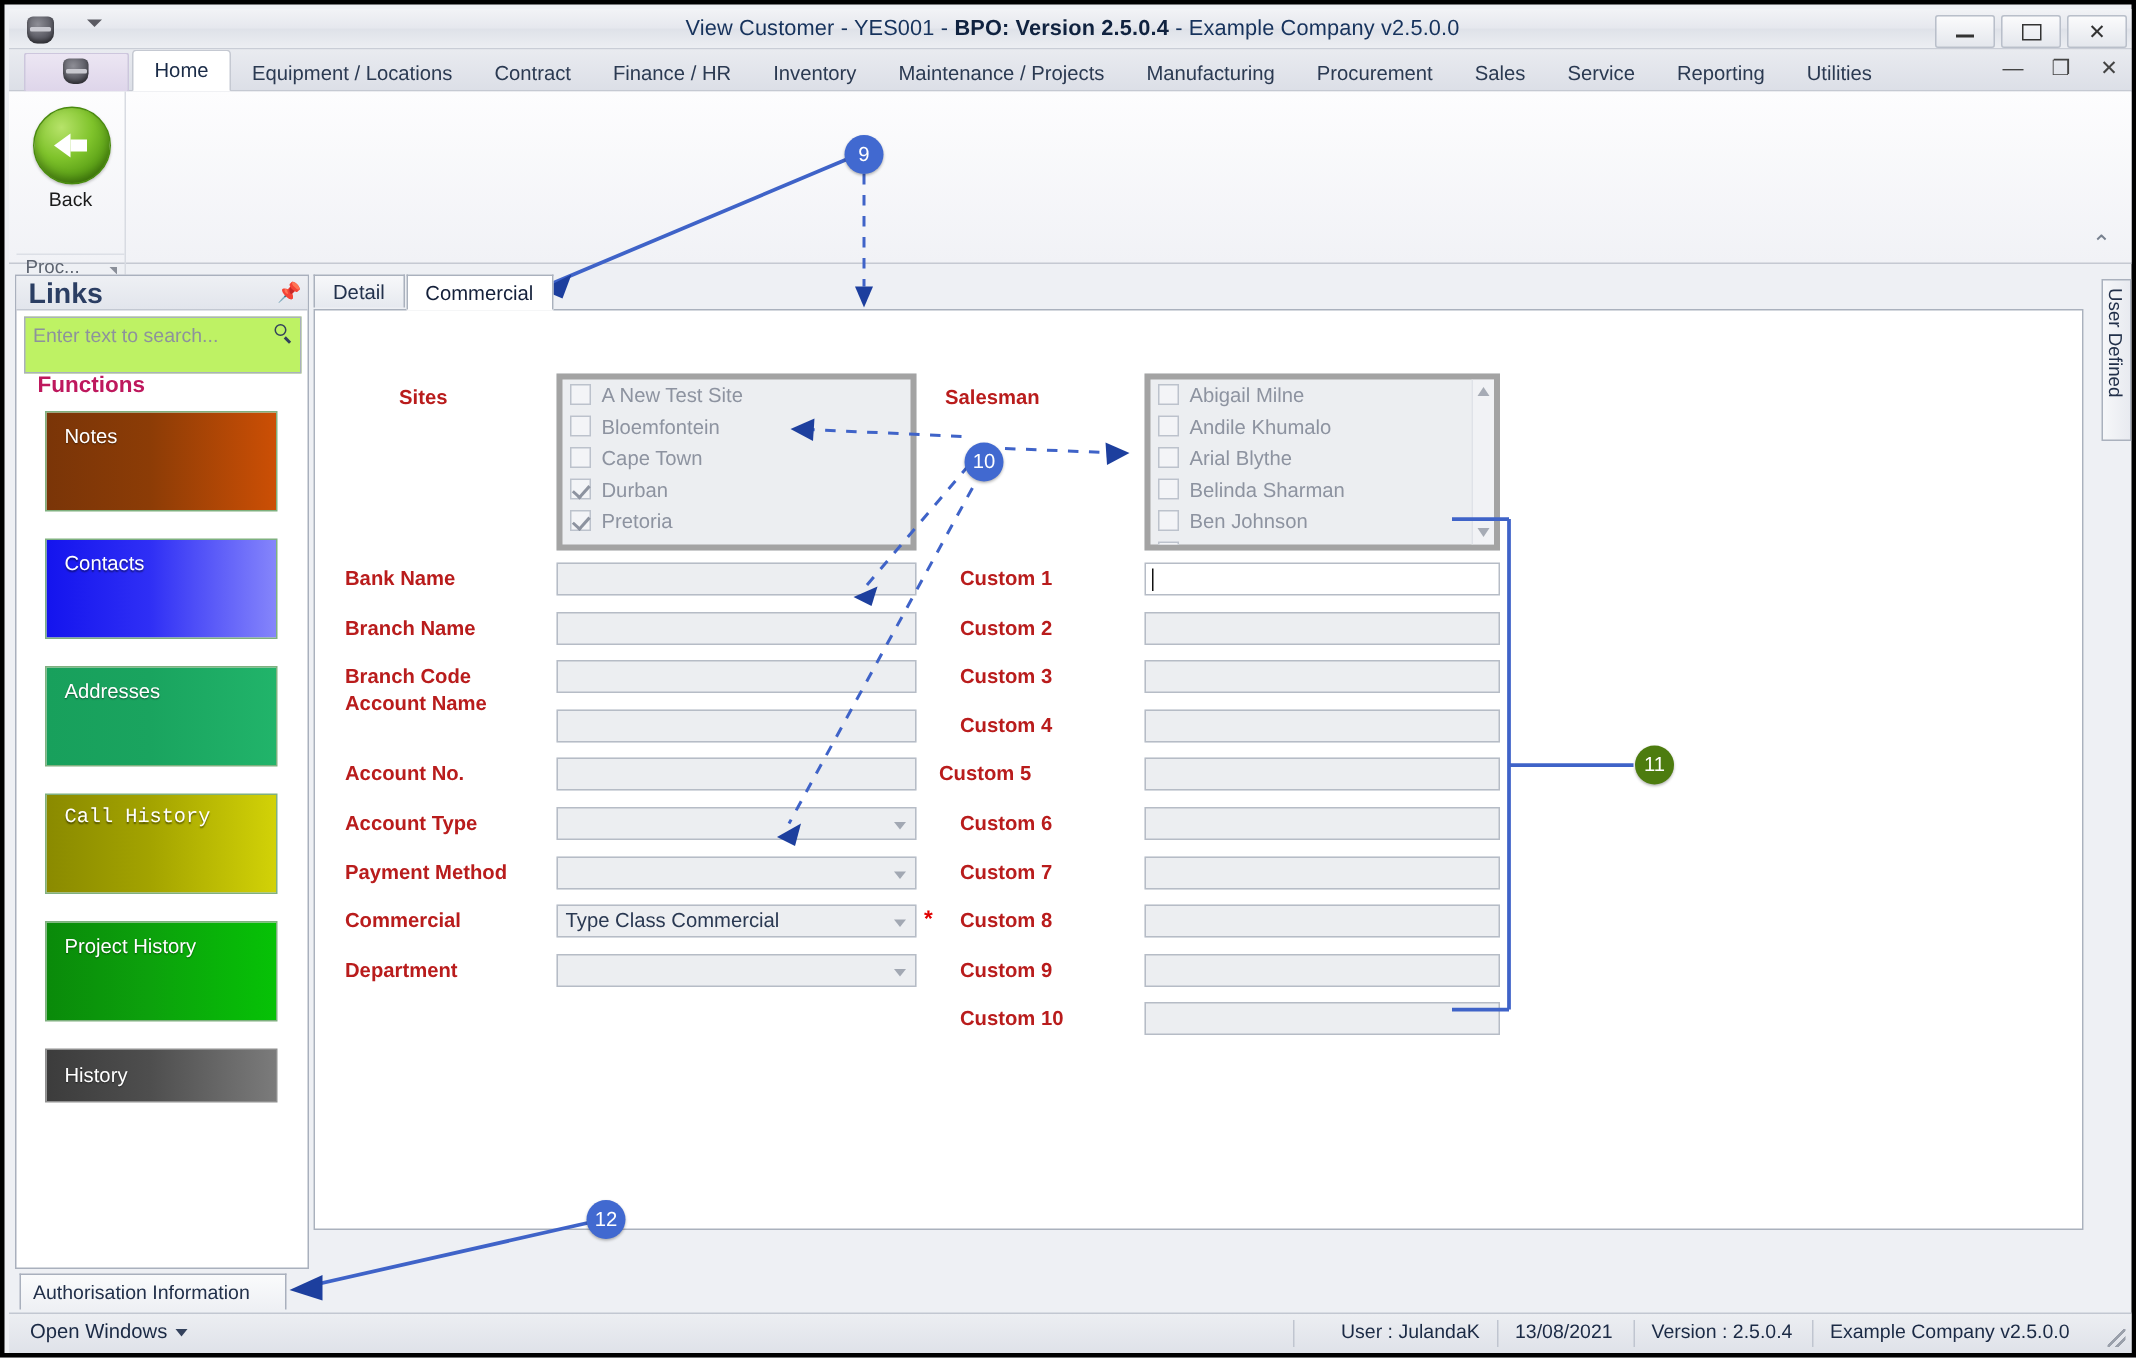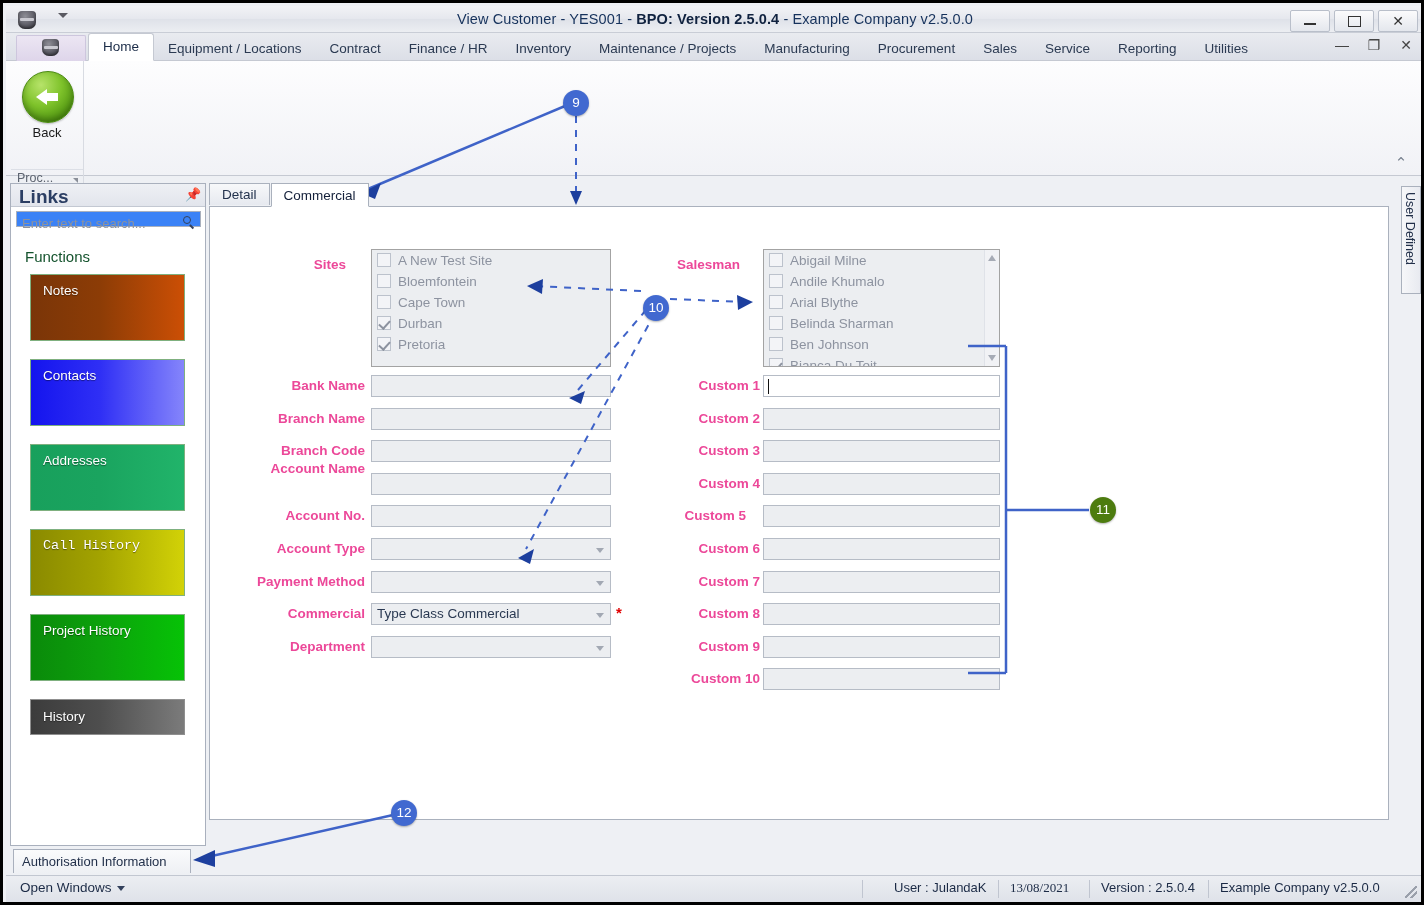--- a/index.html
+++ b/index.html
@@ -132,41 +132,41 @@
     position:absolute;left:7px;top:180px;width:196px;height:663px;
     background:#fff;border:1px solid #a9b0bd;box-sizing:border-box;
   }
   .links-header{
     height:22px;background:linear-gradient(180deg,#eef0f4,#e2e5ec);
     border-bottom:1px solid #c3c8d2;position:relative;
   }
   .links-header .t{position:absolute;left:8px;top:2px;font-size:19px;font-weight:bold;color:#2b3e63;}
   .pin-icon{position:absolute;right:8px;top:4px;width:12px;height:14px;color:#3a4a66;font-size:13px;line-height:14px;}
   .links-search{
-    position:absolute;left:5px;top:27px;width:185px;height:16px;
-    border:1px solid #a9b0bd;background:#3b82f6;box-sizing:border-box;padding-left:12px;
+    position:absolute;left:5px;top:27px;width:185px;height:38px;
+    border:1px solid #a9b0bd;background:#bef264;box-sizing:border-box;padding-left:12px;
   }
   .links-search input{
     position:absolute;left:3px;top:2px;width:155px;height:17px;border:none;outline:none;
     font-family:"Liberation Sans",sans-serif;font-size:13px;color:#333;background:transparent;
   }
   .links-search input::placeholder{color:#8d929c;}
   .search-icon{
     position:absolute;right:4px;top:3px;width:14px;height:14px;
   }
   .search-icon:before{
     content:"";position:absolute;left:1px;top:1px;width:8px;height:8px;
     border:1.6px solid #33415c;border-radius:50%;box-sizing:border-box;
   }
   .search-icon:after{
     content:"";position:absolute;left:8px;top:9px;width:5px;height:1.6px;background:#33415c;
     transform:rotate(45deg);transform-origin:left center;
   }
   .functions-title{
-    position:absolute;left:14px;top:64px;font-size:15px;font-weight:normal;color:#14532d;
+    position:absolute;left:14px;top:64px;font-size:15px;font-weight:bold;color:#be185d;
   }
   .fn-list{position:absolute;left:19px;top:90px;width:155px;}
   .fn-btn{
     height:67px;margin-bottom:18px;border:1px solid #7fb07f;
     position:relative;box-sizing:border-box;
   }
   .fn-btn span{
     position:absolute;left:12px;top:8px;font-size:13.5px;color:#fff;
     text-shadow:0 1px 1px rgba(0,0,0,.45);
   }
@@ -206,21 +206,21 @@
     background:#fff;height:24px;line-height:24px;color:#14203a;
     border-bottom:1px solid #fff;position:relative;z-index:3;
   }
   .panel{
     position:absolute;left:0;top:23px;width:1180px;height:614px;
     background:#fff;border:1px solid #aab1bd;box-sizing:border-box;
   }
 
   
   .lbl{
-    position:absolute;text-align:right;font-size:13.5px;font-weight:bold;color:#ec4899;
+    position:absolute;font-size:13.5px;font-weight:bold;color:#b91c1c;
     white-space:nowrap;
   }
   .fld{
     position:absolute;height:22px;box-sizing:border-box;
     background:#eceef1;border:1px solid #b6bcc6;
   }
   .fld.enabled{background:#fff;}
   .fld .caret{
     position:absolute;left:4px;top:3px;width:1px;height:15px;background:#111;
   }
@@ -229,21 +229,21 @@
     border-left:4px solid transparent;border-right:4px solid transparent;
     border-top:5px solid #a2a8b3;
   }
   .fld .val{
     position:absolute;left:5px;top:2px;font-size:13.5px;color:#2a3952;
   }
   .req-star{position:absolute;font-size:15px;color:#e00000;font-weight:bold;}
 
   
   .listbox{
-    position:absolute;border:1px solid #a3a3a3;background:#eceef1;box-sizing:border-box;
+    position:absolute;border:4px solid #a3a3a3;background:#eceef1;box-sizing:border-box;
     overflow:hidden;
   }
   .lrow{
     height:21px;position:relative;padding-left:26px;
     font-size:13.5px;color:#8d93a0;line-height:21px;white-space:nowrap;
   }
   .lrow .cb{
     position:absolute;left:5px;top:3px;width:14px;height:14px;
     border:1px solid #bcc2cc;background:#f3f4f7;box-sizing:border-box;
   }
@@ -492,21 +492,21 @@
 
   <div class="vtab">
     <span>User Defined</span>
   </div>
 
   <div class="openwin-bar">
     <div class="openwin"><span>Open Windows</span><span class="ar"></span></div>
     <div class="sb-sep" style="left:856px;"></div>
     <div class="sb-cell" style="left:888px;">User : JulandaK</div>
     <div class="sb-sep" style="left:992px;"></div>
-    <div class="sb-cell" style="left:1004px;font-family:Liberation Serif, serif;">13/08/2021</div>
+    <div class="sb-cell" style="left:1004px;">13/08/2021</div>
     <div class="sb-sep" style="left:1083px;"></div>
     <div class="sb-cell" style="left:1095px;">Version : 2.5.0.4</div>
     <div class="sb-sep" style="left:1202px;"></div>
     <div class="sb-cell" style="left:1214px;">Example Company v2.5.0.0</div>
     <div class="resize-grip"></div>
   </div>
 
   <svg class="anno-svg">
 
     <line x1="562" y1="103" x2="365" y2="186" stroke="#3f63c8" stroke-width="2.5"></line>

